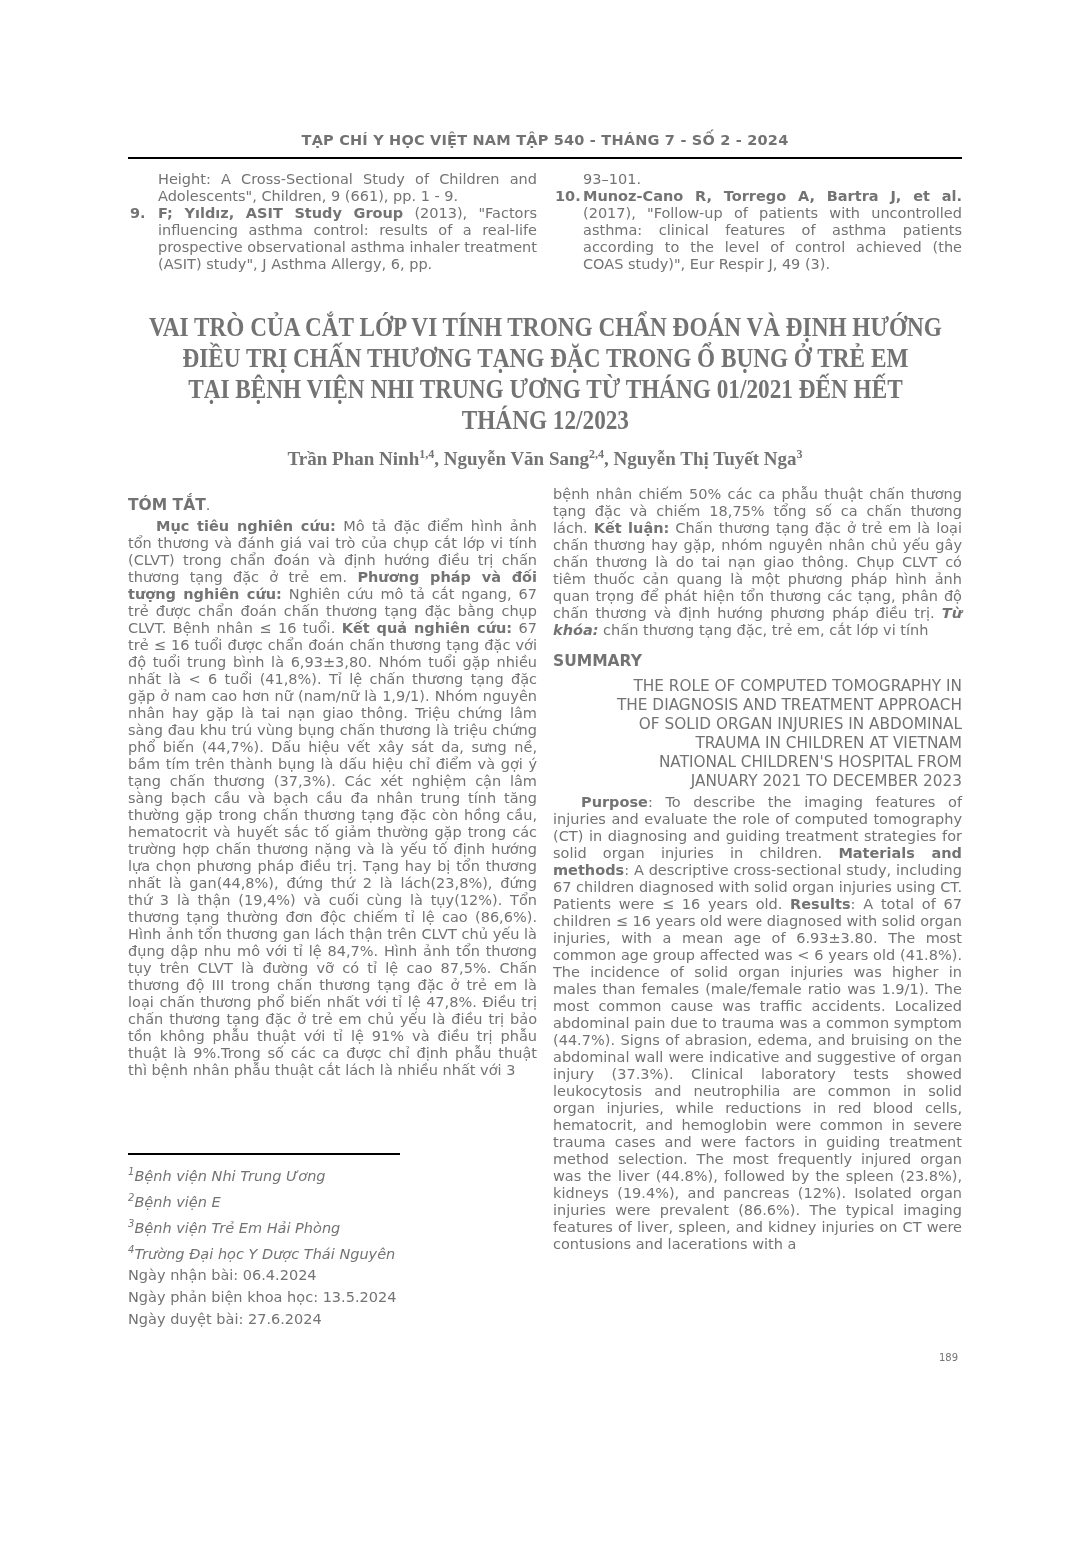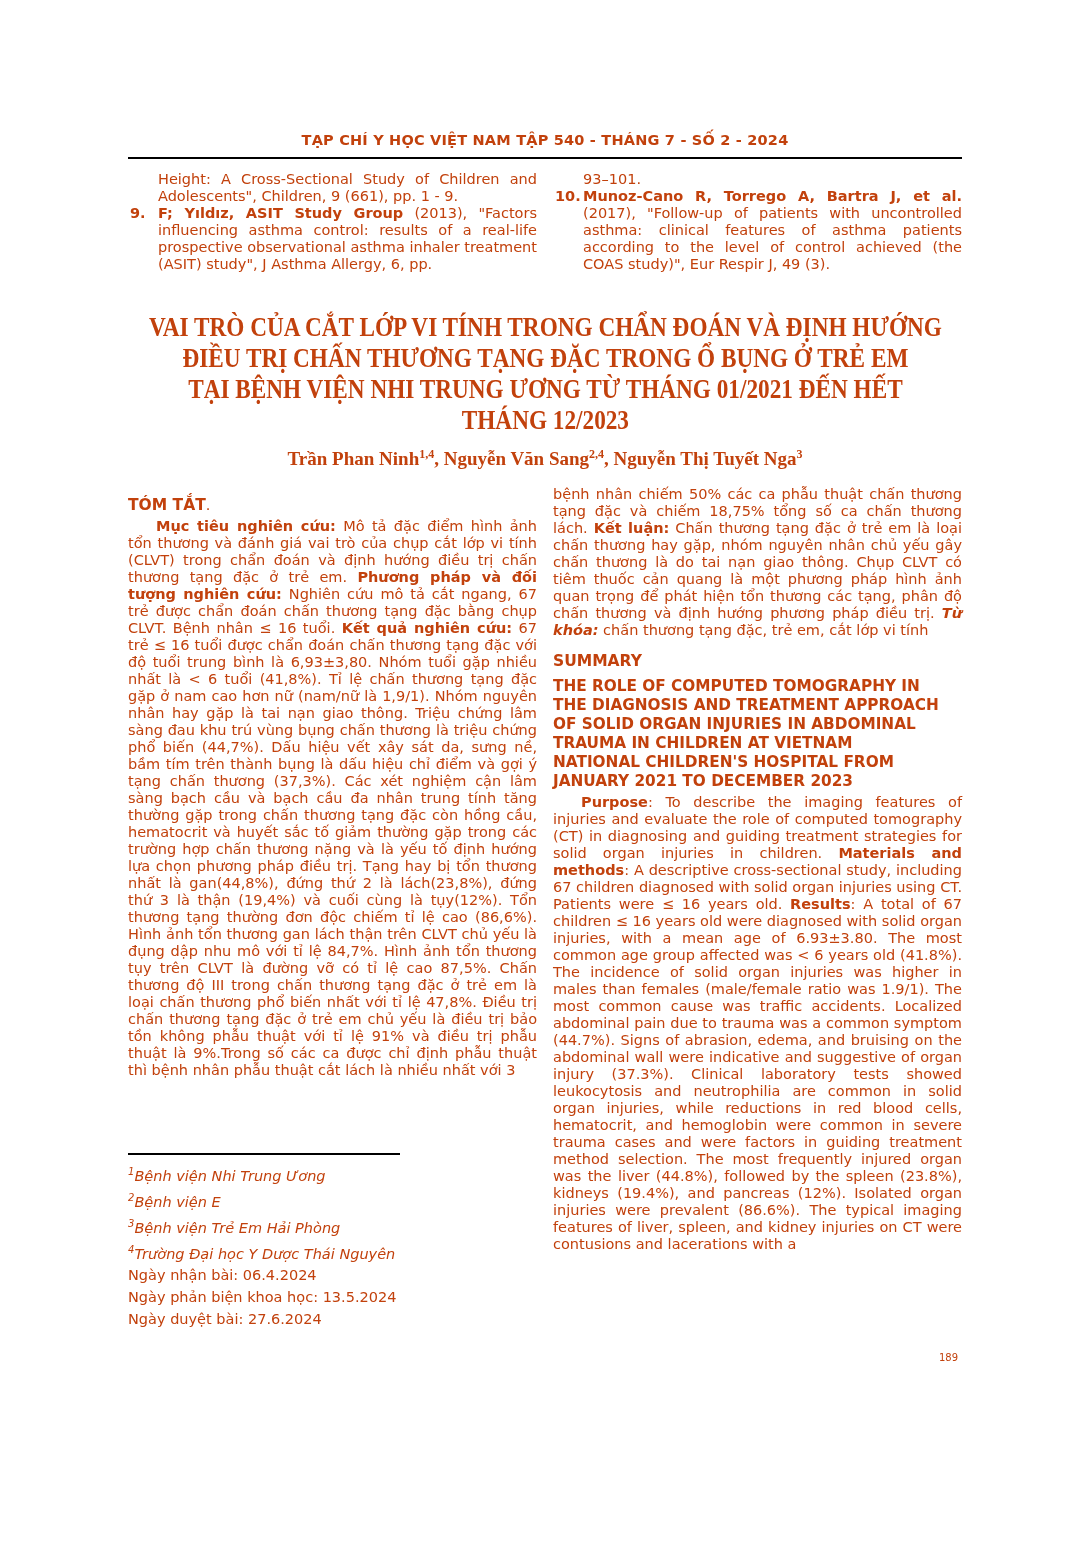--- a/index.html
+++ b/index.html
@@ -1,21 +1,21 @@
 <!DOCTYPE html>
 <html><head>
 <meta charset="utf-8">
 <style>
   html,body { margin:0; padding:0; background:#ffffff; }
   .page {
     position:relative;
     width:1090px; height:1541px;
     margin:0 auto;
     background:#ffffff;
-    color:#c2410c;
+    color:#737373;
     font-family:"DejaVu Sans", sans-serif;
     box-sizing:border-box;
     padding:132px 128px 0 128px;
     overflow:hidden;
   }
   
   .header-text {
     text-align:center;
     font-weight:bold;
     font-size:14.5px;
@@ -53,24 +53,24 @@
   .authors sup { font-size:12px; }
   
   .body { margin-top:16px; font-size:14.5px; line-height:17px; height:848px; }
   .left-col { display:flex; flex-direction:column;margin-top:9px; }
   .para { margin:0; text-align:justify; }
   .indent { text-indent:28px; }
   .sec-h { font-weight:bold; font-size:15.5px; line-height:20px; }
   .sec-h-row { margin-bottom:3px; }
   .sum-h { margin-top:12px; }
   .en-title {
-    font-weight:bold;
+    font-weight:normal;
     font-size:15.3px;
     line-height:19px;
-    text-align:left;
+    text-align:right;
     white-space:pre-line;
     margin:6px 0 3px 0;
   }
   
   .footnotes { margin-top:auto; font-size:14.5px; line-height:22px; padding-bottom:4px; }
   .fn-sep { width:272px; border-top:2px solid #000; margin:10px 0 6px 0; }
   sup.fn-sup { font-size:10px; }
   .page-num { position:absolute; top:1352px; right:132px; font-size:10px; }
 </style>
 </head>

